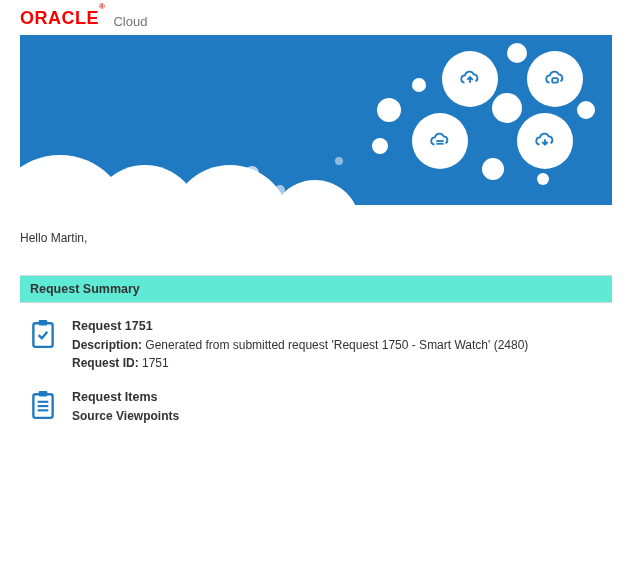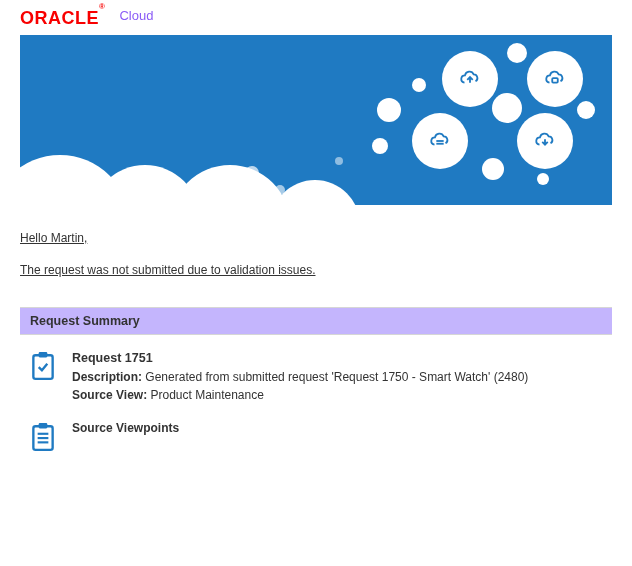--- a/index.html
+++ b/index.html
@@ -6,39 +6,39 @@
     body {
       font-family: Arial, Helvetica, sans-serif;
       font-size: 12px;
       color: #333;
       background: #fff;
       width: 632px;
     }
     .header-bar {
       padding: 8px 20px 6px 20px;
       display: flex;
-      align-items: flex-start;
-      gap: 12px;
+      align-items: flex-end;
+      gap: 6px;
     }
     .oracle-logo {
       color: #f80000;
       font-weight: bold;
       font-size: 18px;
       letter-spacing: 0.5px;
       font-family: Arial, sans-serif;
     }
     .oracle-logo-sub {
       font-size: 8px;
       color: #f80000;
       vertical-align: top;
       position: relative;
       top: -6px;
     }
     .cloud-label {
-      color: #8b5cf6;
+      color: #737373;
       font-size: 13px;
       margin-left: 2px;
     }
     .banner {
       margin: 0 20px;
       height: 170px;
       background: #1f7ac2;
       position: relative;
       overflow: hidden;
     }
@@ -77,27 +77,27 @@
     .sc4 { width: 16px; height:16px; top: 95px; left: 10px;}
     .sc5 { width: 22px; height:22px; top: 115px;left: 120px;}
     .sc6 { width: 14px; height:14px; top: 35px; left: 50px;}
     .sc7 { width: 18px; height:18px; top: 58px; left: 215px;}
     .sc8 { width: 12px; height:12px; top: 130px;left: 175px;}
 
     .content {
       padding: 24px 20px 10px 20px;
       line-height: 1.5;
     }
-    .content p { margin-bottom: 14px; text-decoration: underline; }
+    .content p { margin-bottom: 14px; }
     a.link { color: #0066cc; text-decoration: underline; }
     .link-highlighted { border: 1.5px solid #e00; padding: 0 1px; border-radius: 3px; }
 
     .summary-header {
       margin: 4px 20px 0 20px;
-      background: #c4b5fd;
+      background: #5eead4;
       border-top: 1px solid #d6d6d6;
       border-bottom: 1px solid #d6d6d6;
       padding: 6px 10px;
       font-weight: bold;
       font-size: 12.5px;
     }
     .summary-body {
       padding: 14px 20px 10px 30px;
     }
     .summary-block {
@@ -166,53 +166,53 @@
       <svg viewBox="0 0 24 24">
           <path d="M6 16a4 4 0 0 1 .5-7.97A5 5 0 0 1 16 7a4 4 0 0 1 2 7.5"></path>
           <path d="M12 10v6M9 13l3 3 3-3"></path>
         </svg>
     </div>
   </div>
 </div>
 
 <div class="content">
   <p>Hello Martin,</p>
-  <p>The request was not submitted due to validation issues.</p>
 </div>
 
 <div class="summary-header">Request Summary</div>
 
 <div class="summary-body">
 
   <div class="summary-block">
     <div class="clip-icon">
       <svg viewBox="0 0 24 28">
         <rect x="3" y="4" width="18" height="22" rx="2" fill="none" stroke="#1f7ac2" stroke-width="2.2"></rect>
         <rect x="8" y="1" width="8" height="5" rx="1" fill="#1f7ac2"></rect>
         <path d="M8 15l3 3 5-6" fill="none" stroke="#1f7ac2" stroke-width="2.2"></path>
       </svg>
     </div>
     <div class="summary-text">
       <div class="title">Request 1751</div>
       <div class="row"><span class="lbl">Description:</span><span> Generated from submitted request 'Request 1750 - Smart Watch' (2480)</span></div>
-      <div class="row"><span class="lbl">Source View:</span><span> Product Maintenance</span></div>
+      <div class="row"><span class="lbl">Request ID:</span><span> 1751</span></div>
     </div>
   </div>
 
   <div class="summary-block">
     <div class="clip-icon">
       <svg viewBox="0 0 24 28">
         <rect x="3" y="4" width="18" height="22" rx="2" fill="none" stroke="#1f7ac2" stroke-width="2.2"></rect>
         <rect x="8" y="1" width="8" height="5" rx="1" fill="#1f7ac2"></rect>
         <line x1="7" y1="11" x2="17" y2="11" stroke="#1f7ac2" stroke-width="2"></line>
         <line x1="7" y1="15" x2="17" y2="15" stroke="#1f7ac2" stroke-width="2"></line>
         <line x1="7" y1="19" x2="17" y2="19" stroke="#1f7ac2" stroke-width="2"></line>
       </svg>
     </div>
     <div class="summary-text">
+      <div class="title">Request Items</div>
       <div class="viewpoints">
         <div class="vp-title">Source Viewpoints</div>
 
       </div>
 
     </div>
   </div>
 
 </div>
 

